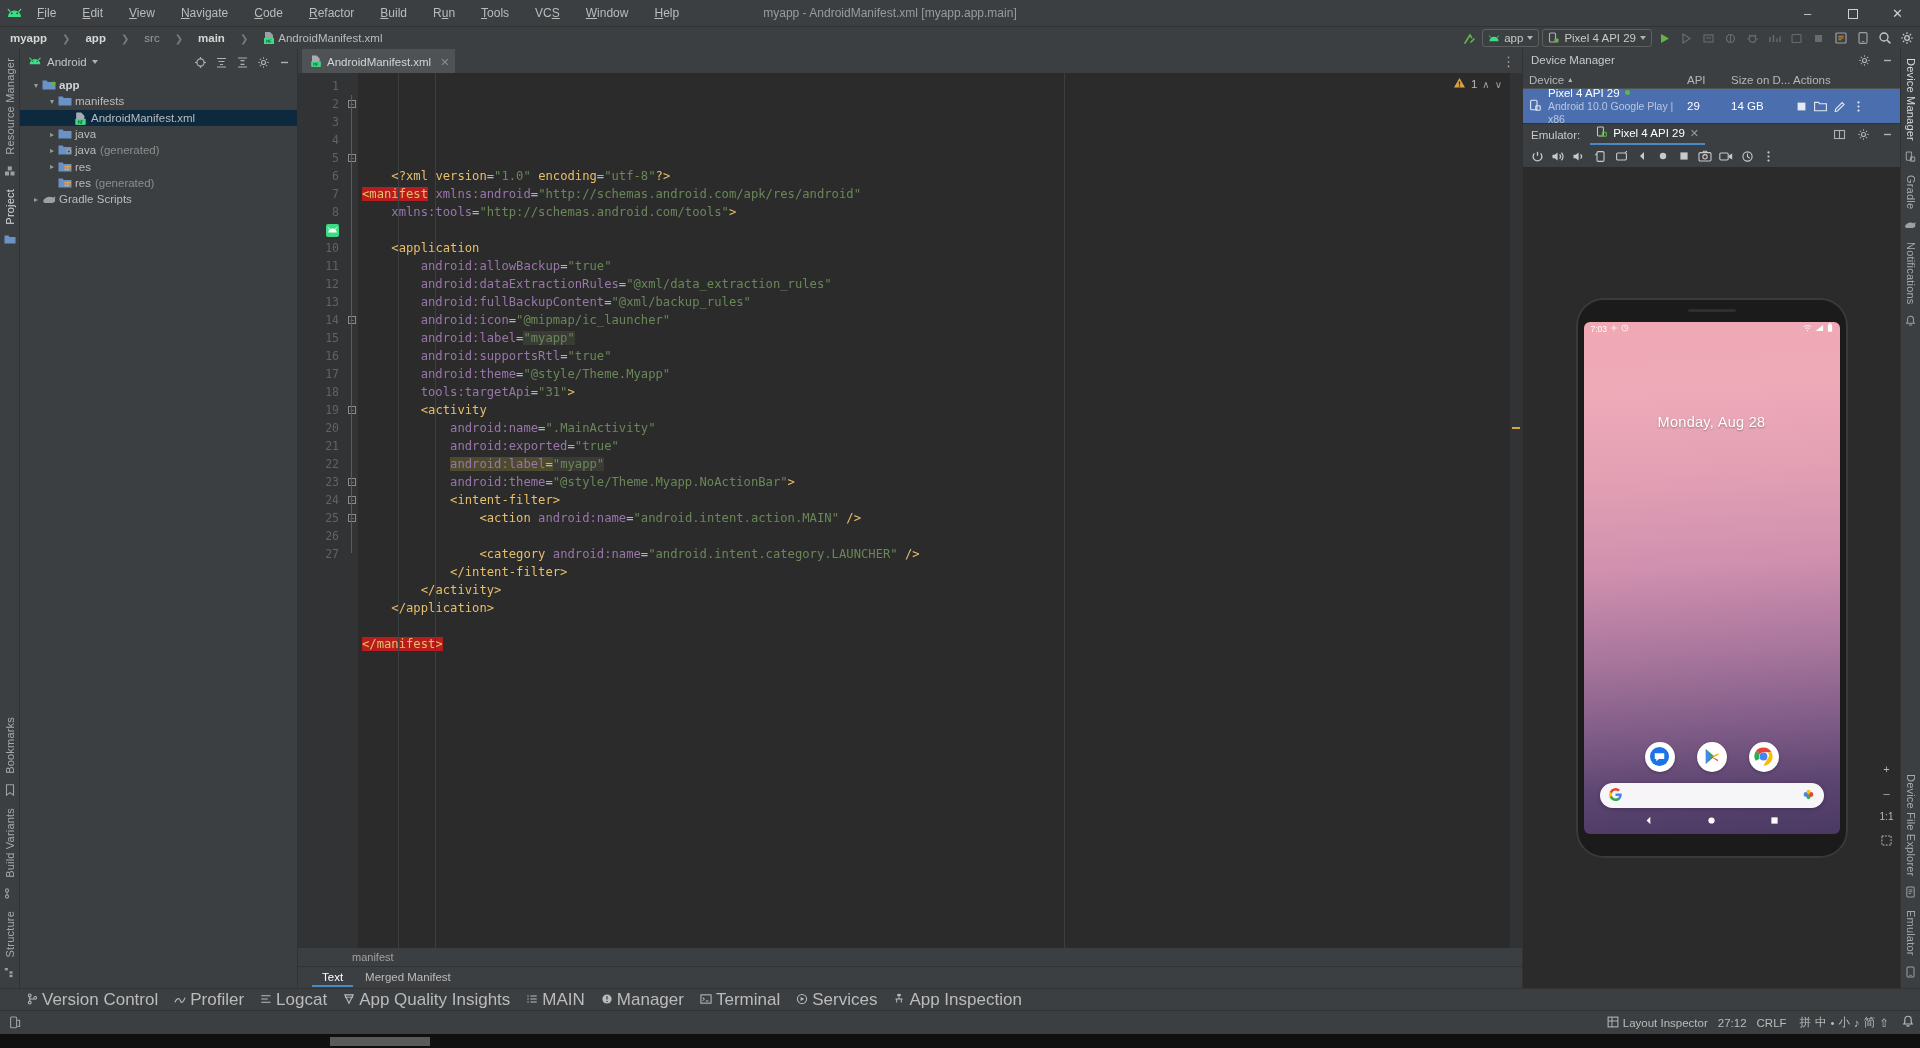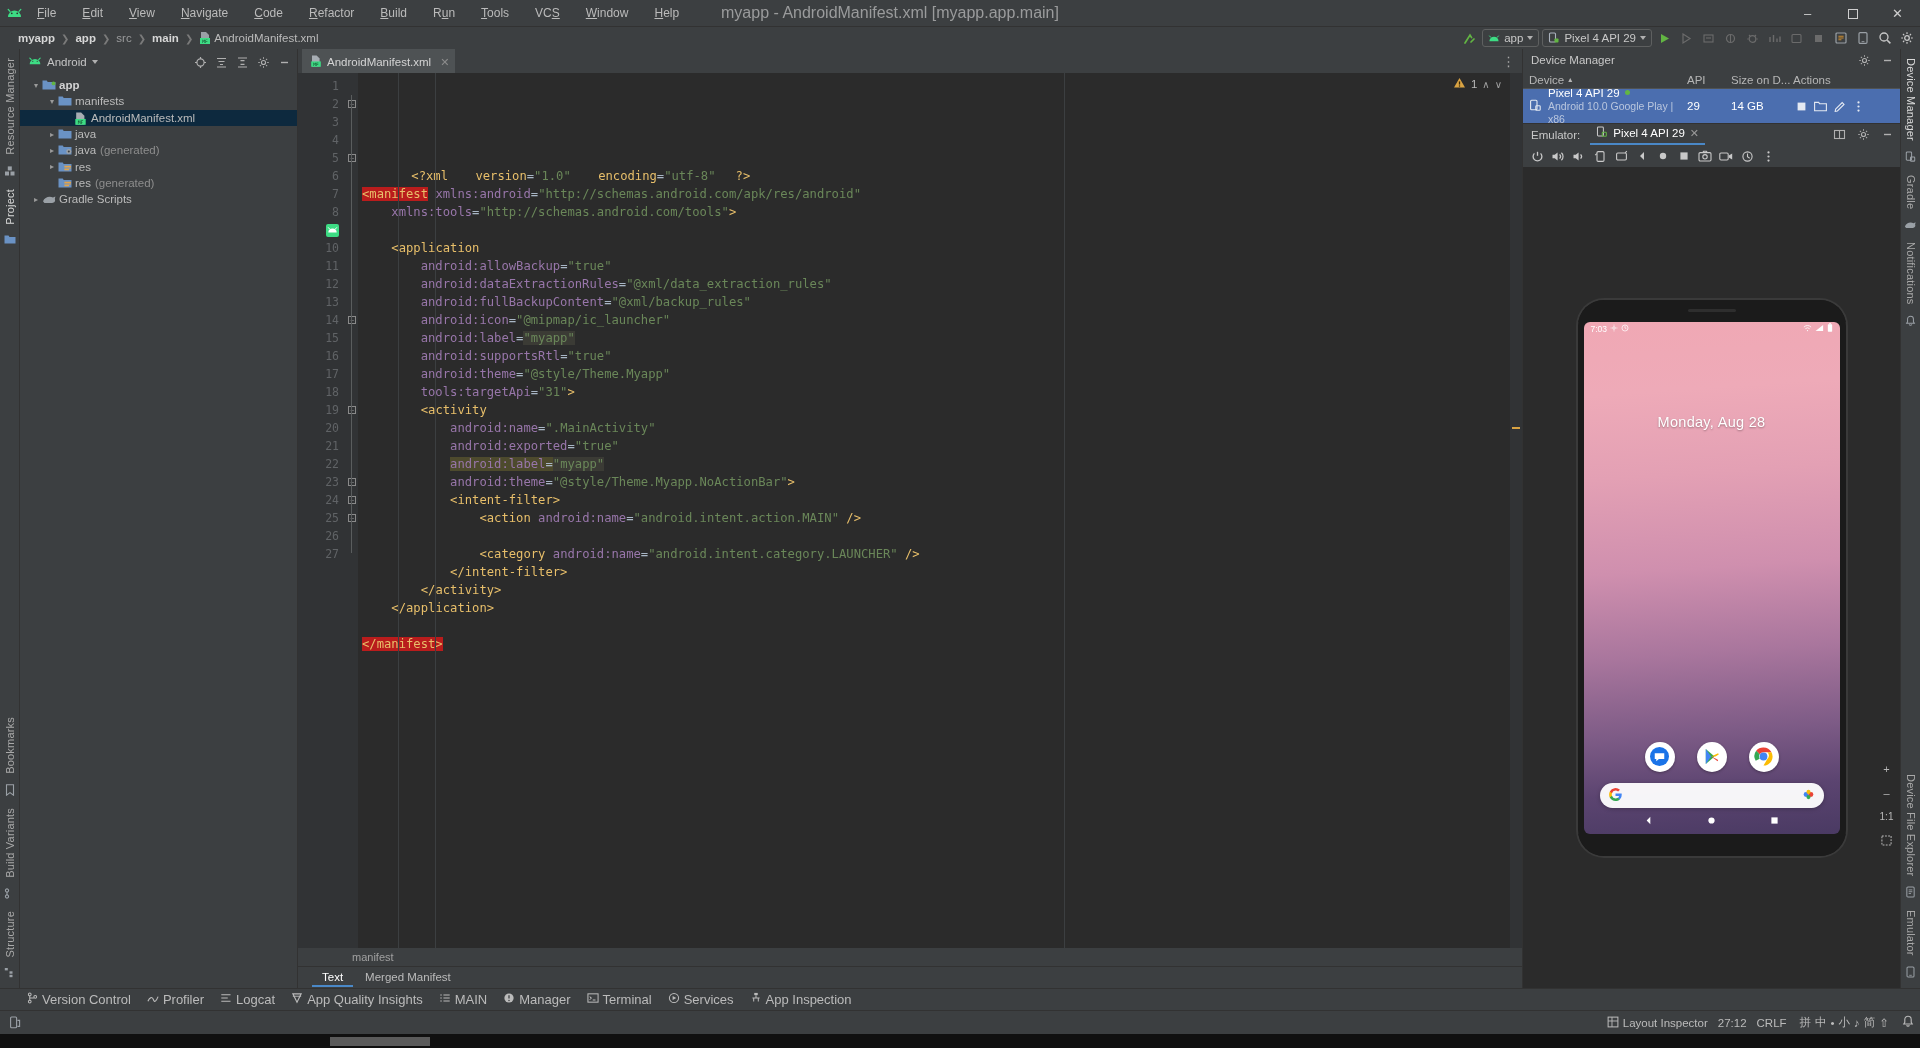--- a/index.html
+++ b/index.html
@@ -21,32 +21,32 @@
   .android-logo { width:28px; display:flex; align-items:center; justify-content:center; }
   .android-logo svg { display:block; }
   .menu { display:flex; align-items:center; gap:8px; }
   .menu-item {
     padding:4px 9px; font-size:12px; color:#bbbbbb; cursor:default; white-space:nowrap;
   }
   .menu-item u { text-decoration:underline; }
   .win-title {
     position:absolute; left:0; right:0; top:0; bottom:0;
     display:flex; align-items:center; justify-content:center;
-    font-size:16px; color:#9a9b9c; pointer-events:none;
+    font-size:12px; color:#9a9b9c; pointer-events:none;
   }
   .win-title span { margin-left:-140px; }
   .win-ctrls { position:absolute; right:0; top:0; height:27px; display:flex; z-index:3; }
   .win-btn { width:45px; height:27px; display:flex; align-items:center; justify-content:center; color:#cfcfcf; font-size:13px; }
 
   
   .navbar {
     height:22px; flex:0 0 22px; background:#3c3f41; display:flex; align-items:center;
     position:relative; padding-left:6px;
   }
-  .crumbs { display:flex; align-items:center; gap:1px;margin-left:8px; }
+  .crumbs { display:flex; align-items:center; gap:10px; }
   .crumb { font-size:11.5px; padding:1px 4px; color:#bbbbbb; white-space:nowrap; }
   .crumb.bold { font-weight:bold; color:#d6d6d6; }
   .crumb.dim { color:#9a9b9c; }
   .sep { color:#7a7a7a; font-size:10px; padding:0 1px; }
   .mf-ico {
     width:12px;height:12px;display:inline-block;position:relative;vertical-align:-2px;margin-right:3px;
   }
   .toolbar-right {
     position:absolute; right:4px; top:0; height:22px; display:flex; align-items:center; gap:3px;
   }
@@ -123,21 +123,21 @@
     background:#2b2b2b; color:#a9b7c6; white-space:pre;
   }
   .cline { height:18px; padding-left:4px; }
   .guide { position:absolute; width:1px; background:#3c3f41; top:0; bottom:0; }
 
   
   .t-tag    { color:#e8bf6a; }
   .t-attr   { color:#9876aa; }
   .t-val    { color:#6a8759; }
   .t-punct  { color:#a9b7c6; }
-  .t-pi     { color:#e8bf6a;margin-left:20px; }
+  .t-pi     { color:#e8bf6a; }
   .t-eq     { color:#a9b7c6; }
   .hl-soft  { background:#3b3b35; }
   .hl-tag   { background:#b91c1c; }
   .hl-write { background:#4d4a2d; }
 
   .right-margin { position:absolute; top:0; bottom:0; width:1px; background:#3c3f41; }
   .warn-stripe { position:absolute; right:0; width:12px; top:0; bottom:0; background:#313335; }
   .stripe-mark { position:absolute; right:2px; width:8px; height:2px; }
 
   .breadcrumb-bottom { height:18px; flex:0 0 18px; background:#3c3f41; display:flex; align-items:center; padding-left:54px; font-size:11px; color:#a0a0a0; }
@@ -205,21 +205,21 @@
   .zbtn { width:15px;height:15px;display:flex;align-items:center;justify-content:center; }
 
   
   .rstrip {
     width:20px; flex:0 0 20px; background:#3c3f41; display:flex; flex-direction:column;
     align-items:center; border-left:1px solid #323232; padding-top:4px;
   }
 
   
   .bottombar { height:22px; flex:0 0 22px; background:#3c3f41; display:flex; align-items:center; padding-left:20px; gap:2px; border-top:1px solid #323232; }
-  .bb-item { display:flex; align-items:center; gap:4px; padding:2px 7px; font-size:13px; color:#bbbbbb; }
+  .bb-item { display:flex; align-items:center; gap:4px; padding:2px 7px; font-size:17px; color:#bbbbbb; }
   .statusbar-ide { height:24px; flex:0 0 24px; background:#3c3f41; display:flex; align-items:center; padding:0 6px; position:relative; border-top:1px solid #323232; }
   .sb-ico-left { width:18px;height:18px;display:flex;align-items:center;justify-content:center; }
   .sb-items { position:absolute; right:6px; display:flex; align-items:center; gap:10px; font-size:11.5px; color:#bbbbbb; }
   .ime { display:flex; align-items:center; gap:4px; background:#3c3f41; padding:1px 3px; }
   .taskbar { height:14px; flex:0 0 14px; background:#101010; display:flex; align-items:center; }
   .tb-chip { width:100px; height:9px; background:#5a5a5a; margin-left:330px; }
 </style>
 </head>
 <body>
 

